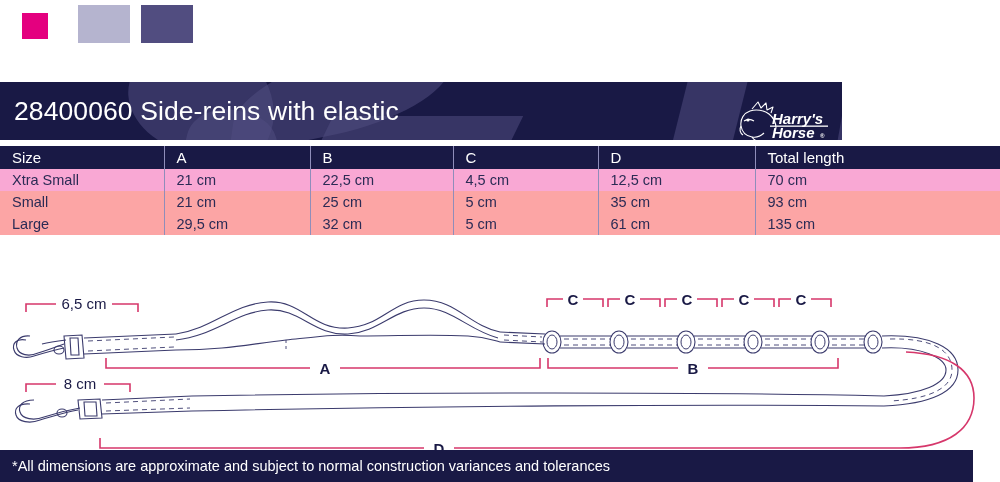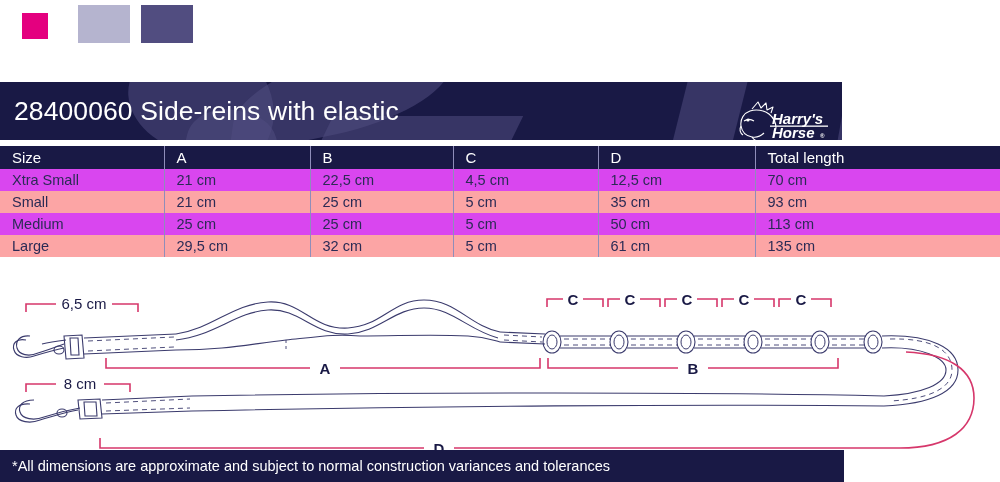--- a/index.html
+++ b/index.html
@@ -45,32 +45,32 @@
     position:absolute; left:0; top:146px; width:1000px;
     border-collapse:collapse; table-layout:fixed;
   }
   .spec-table th, .spec-table td {
     text-align:left; font-weight:normal; padding:0 0 0 12px;
     height:22px; line-height:22px; font-size:14.5px; color:#2b2b55;
     border-left:1px solid #8f8dba; white-space:nowrap;
   }
   .spec-table th:first-child, .spec-table td:first-child { border-left:none;margin-left:33px; }
   .spec-table thead th { background:#191945; color:#ffffff; height:23px; line-height:23px; font-size:15px; }
-  .spec-table tbody tr.odd  td { background:#d946ef; }
+  .spec-table tbody tr.odd  td { background:#f9a8d4; }
   .spec-table tbody tr.even td { background:#fca5a5; }
   .c0 { width:164px; } .c1 { width:146px; } .c2 { width:143px; }
   .c3 { width:145px; } .c4 { width:157px; } .c5 { width:245px; }
 
   
   .diagram { position:absolute; left:0; top:278px; width:1000px; height:186px; }
   .diagram svg { display:block; width:1000px; height:186px; }
 
   
   .footer {
-    position:absolute; left:0; top:450px; width:844px; height:32px;
+    position:absolute; left:0; top:450px; width:973px; height:32px;
     background:#191945; color:#fff; font-size:14.5px;
     display:flex; align-items:center; padding-left:12px;
   }
 </style>
 </head>
 <body>
 
 <div id="sheet">
 
   <div class="swatches">
@@ -141,28 +141,20 @@
         <td>70 cm</td>
       </tr>
       <tr class="even">
         <td>Small</td>
         <td>21 cm</td>
         <td>25 cm</td>
         <td>5 cm</td>
         <td>35 cm</td>
         <td>93 cm</td>
       </tr>
-      <tr class="odd">
-        <td>Medium</td>
-        <td>25 cm</td>
-        <td>25 cm</td>
-        <td>5 cm</td>
-        <td>50 cm</td>
-        <td>113 cm</td>
-      </tr>
       <tr class="even">
         <td>Large</td>
         <td>29,5 cm</td>
         <td>32 cm</td>
         <td>5 cm</td>
         <td>61 cm</td>
         <td>135 cm</td>
       </tr>
     </tbody>
   </table>

